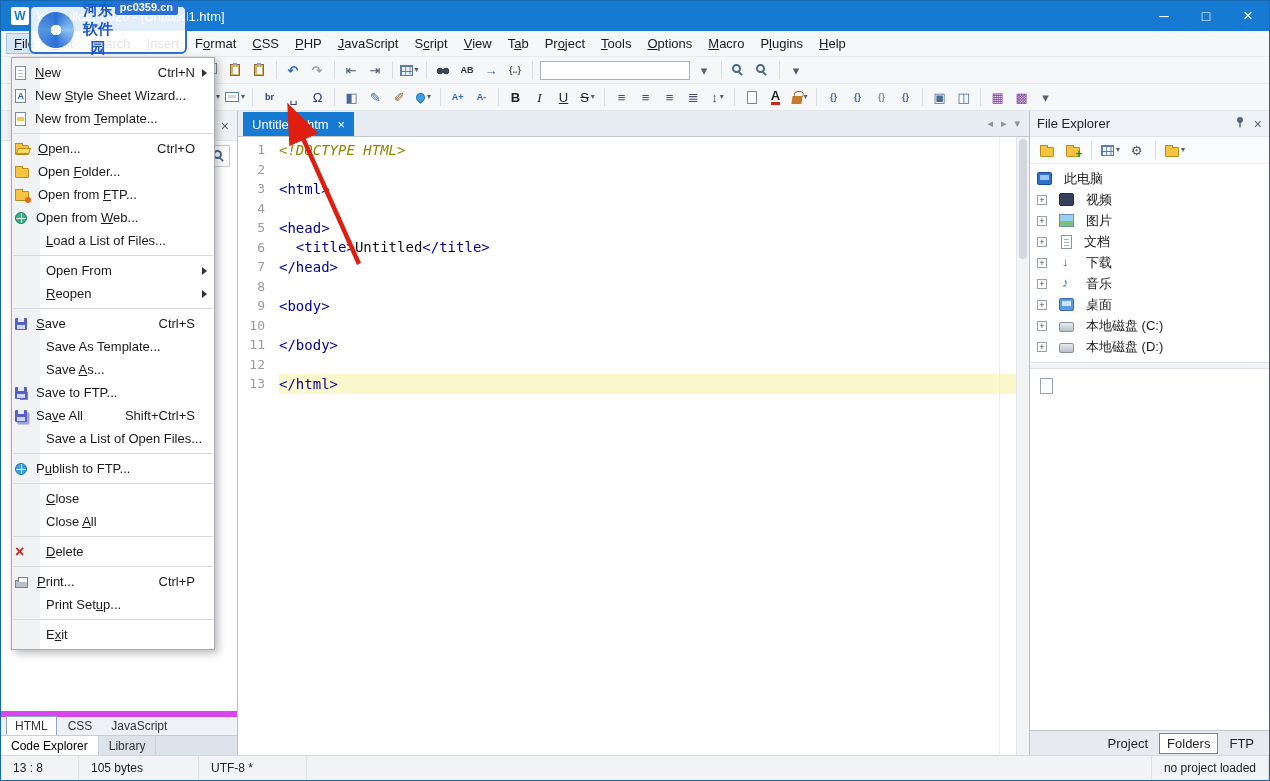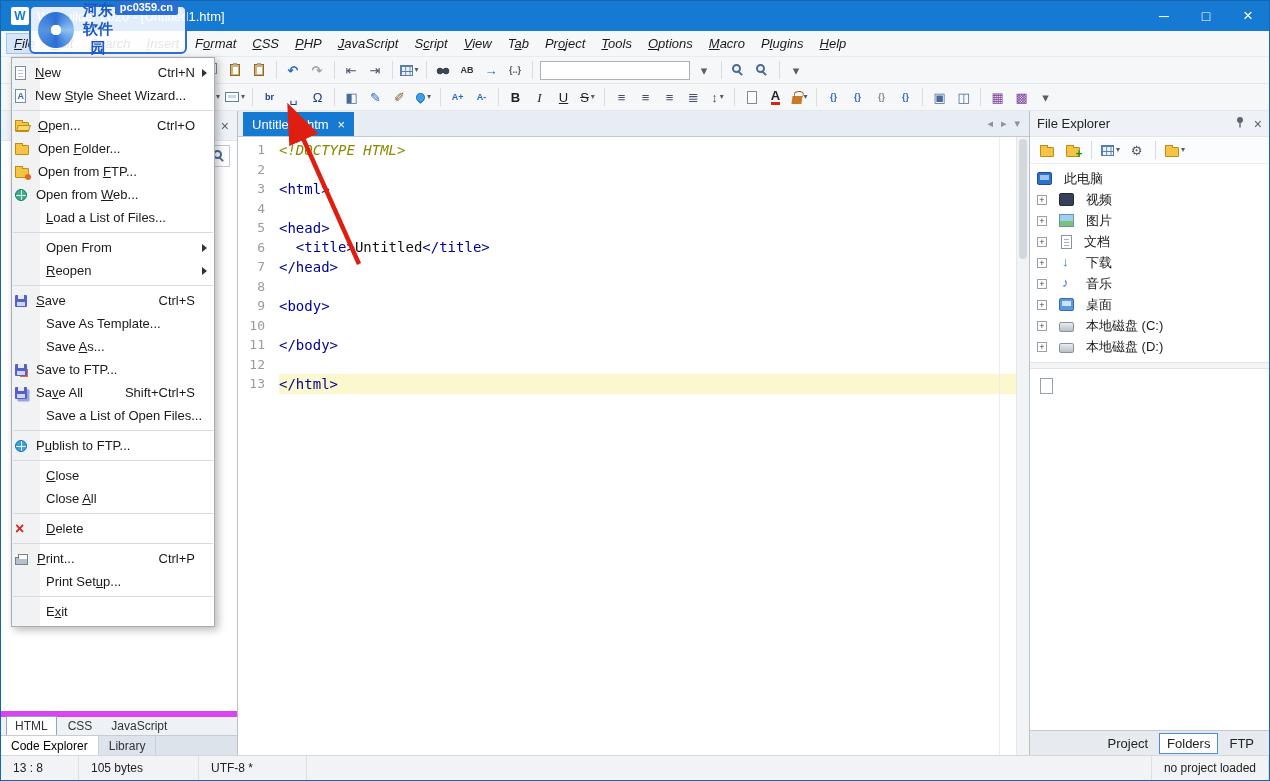--- a/index.html
+++ b/index.html
@@ -13,21 +13,21 @@
   
   .titlebar { height: 30px; flex: none; background: #1679d2; color: #fff; display: flex; align-items: center; gap: 8px; padding-left: 10px; }
   .app-icon { width: 18px; height: 18px; background: #fff; color: #1679d2; font-weight: bold; font-size: 12px; display: flex; align-items: center; justify-content: center; border-radius: 2px; flex: none; }
   .titlebar .title { font-size: 13px; }
   .win-controls { margin-left: auto; display: flex; height: 100%; }
   .wc { width: 42px; height: 100%; display: flex; align-items: center; justify-content: center; font-size: 14px; color: #fff; }
   .wc-close { font-size: 17px; }
 
   
   .menubar { height: 26px; flex: none; background: #f6f7f8; display: flex; align-items: center; padding-left: 5px; border-bottom: 1px solid #e9ebee; }
-  .mb-item { padding: 3px 8px; white-space: nowrap; font-style: italic; }
+  .mb-item { padding: 3px 8px; white-space: nowrap; }
   .mb-item.open { background: #d6e6f7; border: 1px solid #9ec6ee; padding: 2px 7px; }
 
   
   .toolbar { height: 27px; flex: none; background: #f6f7f8; display: flex; align-items: center; gap: 1px; padding-left: 116px; border-bottom: 1px solid #e4e7ea; }
   .tb-sep { width: 1px; height: 18px; background: #d8dbdf; margin: 0 4px; flex: none; }
   .tbi { min-width: 23px; height: 22px; display: inline-flex; align-items: center; justify-content: center; gap: 2px; border-radius: 2px; font-size: 13px; color: #44505c; padding: 0 2px; flex: none; }
   .tbi .glyph { line-height: 1; }
   .tbi-small .glyph { font-size: 9px; font-weight: bold; letter-spacing: 0; }
   .tbi-bold .glyph { font-weight: bold; }
   .tbi-italic .glyph { font-style: italic; font-family: "Liberation Serif", serif; }
@@ -611,20 +611,24 @@
       <div class="fm-item">
         <span class="fm-icon mi mi-new-page"></span>
         <span class="fm-label"><u>N</u>ew</span>
         <span class="fm-short">Ctrl+N</span>
         <span class="fm-sub"></span>
       </div>
       <div class="fm-item">
         <span class="fm-icon mi mi-css-wizard"></span>
         <span class="fm-label">New <u>S</u>tyle Sheet Wizard...</span>
       </div>
+      <div class="fm-item">
+        <span class="fm-icon mi mi-template"></span>
+        <span class="fm-label">New from <u>T</u>emplate...</span>
+      </div>
       <div class="fm-sep"></div>
       <div class="fm-item">
         <span class="fm-icon mi mi-folder-open"></span>
         <span class="fm-label"><u>O</u>pen...</span>
         <span class="fm-short">Ctrl+O</span>
       </div>
       <div class="fm-item">
         <span class="fm-icon mi mi-folder"></span>
         <span class="fm-label">Open <u>F</u>older...</span>
       </div>

